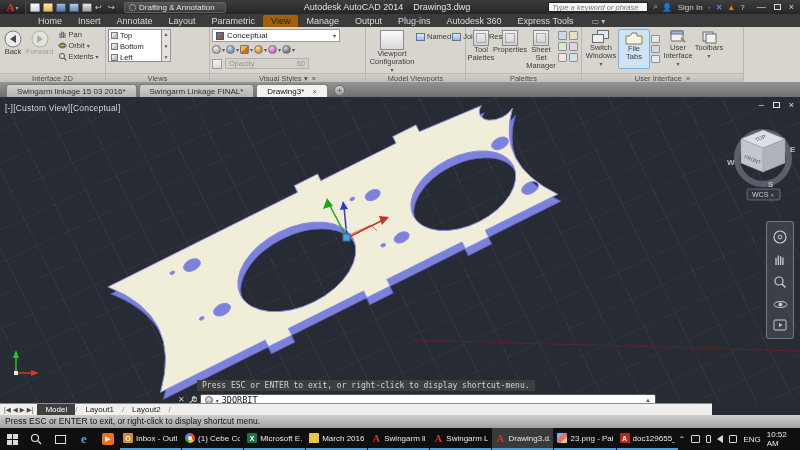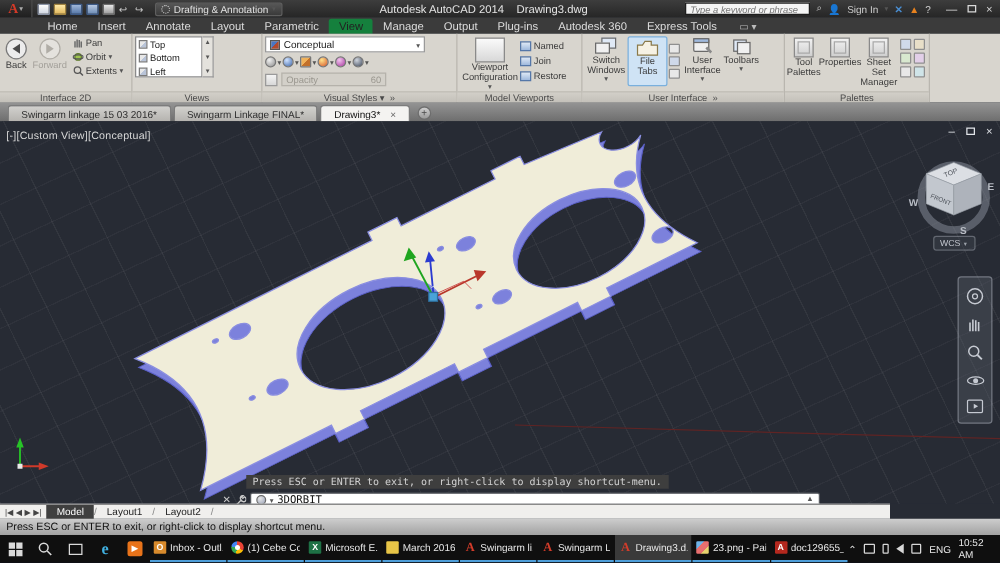--- a/index.html
+++ b/index.html
@@ -37,21 +37,21 @@
   .ic-x{color:#4a8fd4;font-weight:bold;}
   .ic-a360{color:#e8821e;font-weight:bold;}
   .winbtns{display:flex;gap:8px;margin:0 6px 0 8px;align-items:center;}
   .winbtns span{font-size:9px;color:#d9d9d9;line-height:10px;}
   .restore-glyph{width:7px;height:6px;border:1px solid #d9d9d9;display:inline-block;}
 
   
   .ribbontabs{position:absolute;left:0;top:14px;width:800px;height:13px;background:#3b3b3b;
     display:flex;align-items:flex-end;font-size:9px;padding-left:30px;}
   .rtab{padding:1px 8px 1px;color:#dcdcdc;white-space:nowrap;}
-  .rtab.active{background:#15803d;color:#222;border-radius:2px 2px 0 0;}
+  .rtab.active{background:#a16207;color:#222;border-radius:2px 2px 0 0;}
   .ribbon-toggle{margin-left:10px;color:#bbb;font-size:8px;padding-bottom:1px;}
 
   
   .ribbon{position:absolute;left:0;top:27px;width:800px;height:55px;background:#d8d5ce;
     display:flex;font-size:8px;color:#3c3c3c;}
   .panel{position:relative;height:55px;border-right:1px solid #b9b6af;padding:2px 2px 10px 2px;}
   .ptitle{position:absolute;left:0;right:0;bottom:0;height:9px;line-height:9px;text-align:center;
     background:linear-gradient(#d2cfc8,#c3c0b9);border-top:1px solid #bdbab3;font-size:7.5px;color:#4a4a4a;
     white-space:nowrap;overflow:hidden;}
   .bigbtn{display:inline-flex;flex-direction:column;align-items:center;justify-content:flex-start;
@@ -78,21 +78,21 @@
   .sph4{background:radial-gradient(circle at 35% 30%,#ffe28a,#d4542a);}
   .sph5{background:radial-gradient(circle at 35% 30%,#f2c4ef,#a8399e);}
   .sph6{background:radial-gradient(circle at 35% 30%,#cfd4dd,#3f4a5c);}
   .opacrow{display:flex;align-items:center;gap:3px;height:13px;margin-top:1px;}
   .opacbox{width:10px;height:10px;border:1px solid #9a9a9a;background:linear-gradient(#f4f4f4,#d8d8d8);}
   .opactrack{width:84px;height:11px;border:1px solid #b5b2ab;background:#d3d0c9;color:#9a978f;
     font-size:7.5px;display:flex;align-items:center;padding:0 3px;}
   .opactrack .val{margin-left:auto;}
   
   .vpbig{width:24px;height:20px;background:linear-gradient(#fafafa,#d8d8d8);border:1px solid #8a8a8a;}
-  .mvlist{display:flex;flex-direction:column;justify-content:flex-start;gap:1px;padding-top:2px;}
+  .mvlist{display:flex;flex-direction:row;justify-content:flex-start;gap:1px;padding-top:2px;}
   .mvico{width:9px;height:8px;border:1px solid #5577a8;background:linear-gradient(#dfe9f6,#9fb9dd);display:inline-block;}
   
   .pal-ico{width:16px;height:16px;border:1px solid #8a8a8a;background:linear-gradient(#f2f2f2,#cfcfcf);position:relative;}
   .pal-ico::after{content:"";position:absolute;inset:2px;border:1px solid #a9a9a9;}
   .minigrid{display:grid;grid-template-columns:9px 9px;grid-auto-rows:9px;gap:2px;padding:2px 2px 0 2px;}
   .mg{border:1px solid #8f8f8f;border-radius:1px;}
   .mg1{background:#cfd9ea;} .mg2{background:#e8dfc8;} .mg3{background:#d8e8cf;}
   .mg4{background:#e2cfe8;} .mg5{background:#e8e8e8;} .mg6{background:#cfe4e8;}
   
   .filetabs-btn{background:#cfe3f5;border:1px solid #7ab0dd;border-radius:2px;}
@@ -360,20 +360,46 @@
             </div>
           <div class="smallrow">
               <span class="mvico"></span>
               <span>Restore</span>
             </div>
         </div>
       </div>
       <div class="ptitle">Model Viewports</div>
     </div>
 
+    <div class="panel" style="width:116px;">
+      <div style="display:flex;">
+        <div class="bigbtn" style="width:26px;">
+          <span class="pal-ico"></span>
+          <span class="lbl">Tool Palettes</span>
+        </div>
+        <div class="bigbtn" style="width:32px;">
+          <span class="pal-ico"></span>
+          <span class="lbl">Properties</span>
+        </div>
+        <div class="bigbtn" style="width:30px;">
+          <span class="pal-ico"></span>
+          <span class="lbl">Sheet Set Manager</span>
+        </div>
+        <div class="minigrid">
+          <span class="mg mg1"></span>
+          <span class="mg mg2"></span>
+          <span class="mg mg3"></span>
+          <span class="mg mg4"></span>
+          <span class="mg mg5"></span>
+          <span class="mg mg6"></span>
+        </div>
+      </div>
+      <div class="ptitle">Palettes</div>
+    </div>
+
     <div class="panel" style="width:162px;">
       <div style="display:flex;">
         <div class="bigbtn" style="width:34px;">
           <span class="sw-ico">
               <b></b>
               <i></i>
             </span>
           <span class="lbl">Switch Windows</span>
             <span class="carat">▾</span>
         </div>
@@ -400,46 +426,20 @@
         <div class="bigbtn" style="width:28px;">
           <svg width="16" height="14" viewBox="0 0 16 14">
             <rect x="2" y="2" width="10" height="9" fill="#dfe9f6" stroke="#6a6a6a"></rect>
             <rect x="5" y="4" width="10" height="9" fill="#f0f0f0" stroke="#6a6a6a"></rect>
             </svg>
           <span class="lbl">Toolbars</span>
             <span class="carat">▾</span>
         </div>
       </div>
       <div class="ptitle"><span>User Interface</span> &nbsp;»</div>
-    </div>
-
-    <div class="panel" style="width:116px;">
-      <div style="display:flex;">
-        <div class="bigbtn" style="width:26px;">
-          <span class="pal-ico"></span>
-          <span class="lbl">Tool Palettes</span>
-        </div>
-        <div class="bigbtn" style="width:32px;">
-          <span class="pal-ico"></span>
-          <span class="lbl">Properties</span>
-        </div>
-        <div class="bigbtn" style="width:30px;">
-          <span class="pal-ico"></span>
-          <span class="lbl">Sheet Set Manager</span>
-        </div>
-        <div class="minigrid">
-          <span class="mg mg1"></span>
-          <span class="mg mg2"></span>
-          <span class="mg mg3"></span>
-          <span class="mg mg4"></span>
-          <span class="mg mg5"></span>
-          <span class="mg mg6"></span>
-        </div>
-      </div>
-      <div class="ptitle">Palettes</div>
     </div>
 
     <div class="panel" style="flex:1;border-right:none;"></div>
   </div>
 
   <div class="filetabbar">
     <div class="ftab">
         <span>Swingarm linkage 15 03 2016*</span>
       </div>
     <div class="ftab">

